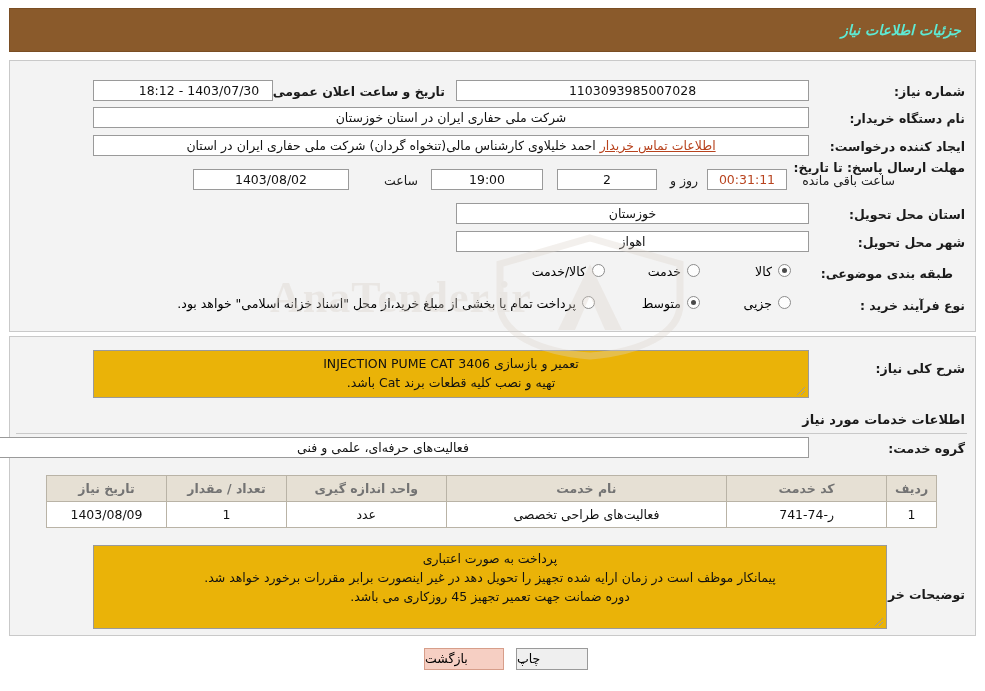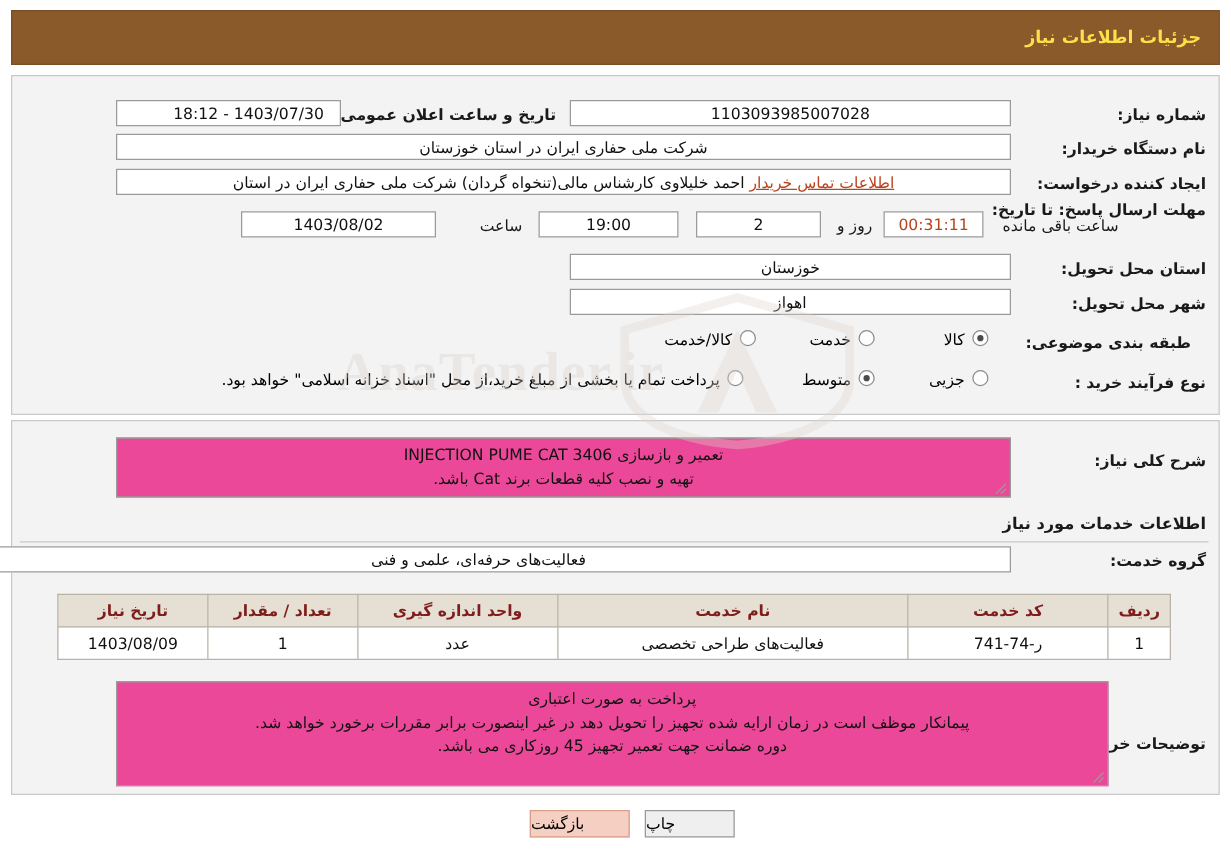--- a/index.html
+++ b/index.html
@@ -22,23 +22,24 @@
   .header-bar {
     position: absolute;
     left: 9px; top: 8px;
     width: 967px; height: 44px;
     background: #8a5a2b;
     border: 1px solid #7a4e24;
   }
   .header-bar .title {
     position: absolute;
     right: 14px; top: 13px;
-    color: #fde047;
+    color: #5eead4;
     font-size: 14px;
     font-weight: bold;
+    font-style: italic;
   }
 
   
   .panel {
     position: absolute;
     background: #f3f3f3;
     border: 1px solid #c9c9c9;
   }
   #panel-details {
     left: 9px; top: 60px;
@@ -117,21 +118,21 @@
     font-weight: bold;
     color: #d8d0c8;
     letter-spacing: 1px;
     direction: ltr;
     font-family: "Liberation Serif", serif;
   }
 
   
   .textbox {
     position: absolute;
-    background: #ec4899;
+    background: #eab308;
     border: 1px solid #9a9a9a;
     font-size: 12.5px;
     line-height: 19px;
     color: #111;
     padding: 3px 6px;
     text-align: center;
     overflow: hidden;
   }
   .resizer {
     position: absolute;
@@ -147,21 +148,21 @@
   table.svc {
     position: absolute;
     border-collapse: collapse;
     font-size: 12.5px;
   }
   table.svc th {
     background: #e6e0d4;
     border: 1px solid #b9b3a6;
     font-weight: bold;
     height: 26px;
-    color: #7f1d1d;
+    color: #737373;
   }
   table.svc td {
     background: #ffffff;
     border: 1px solid #b9b3a6;
     height: 26px;
     text-align: center;
     color: #111;
   }
 
   

